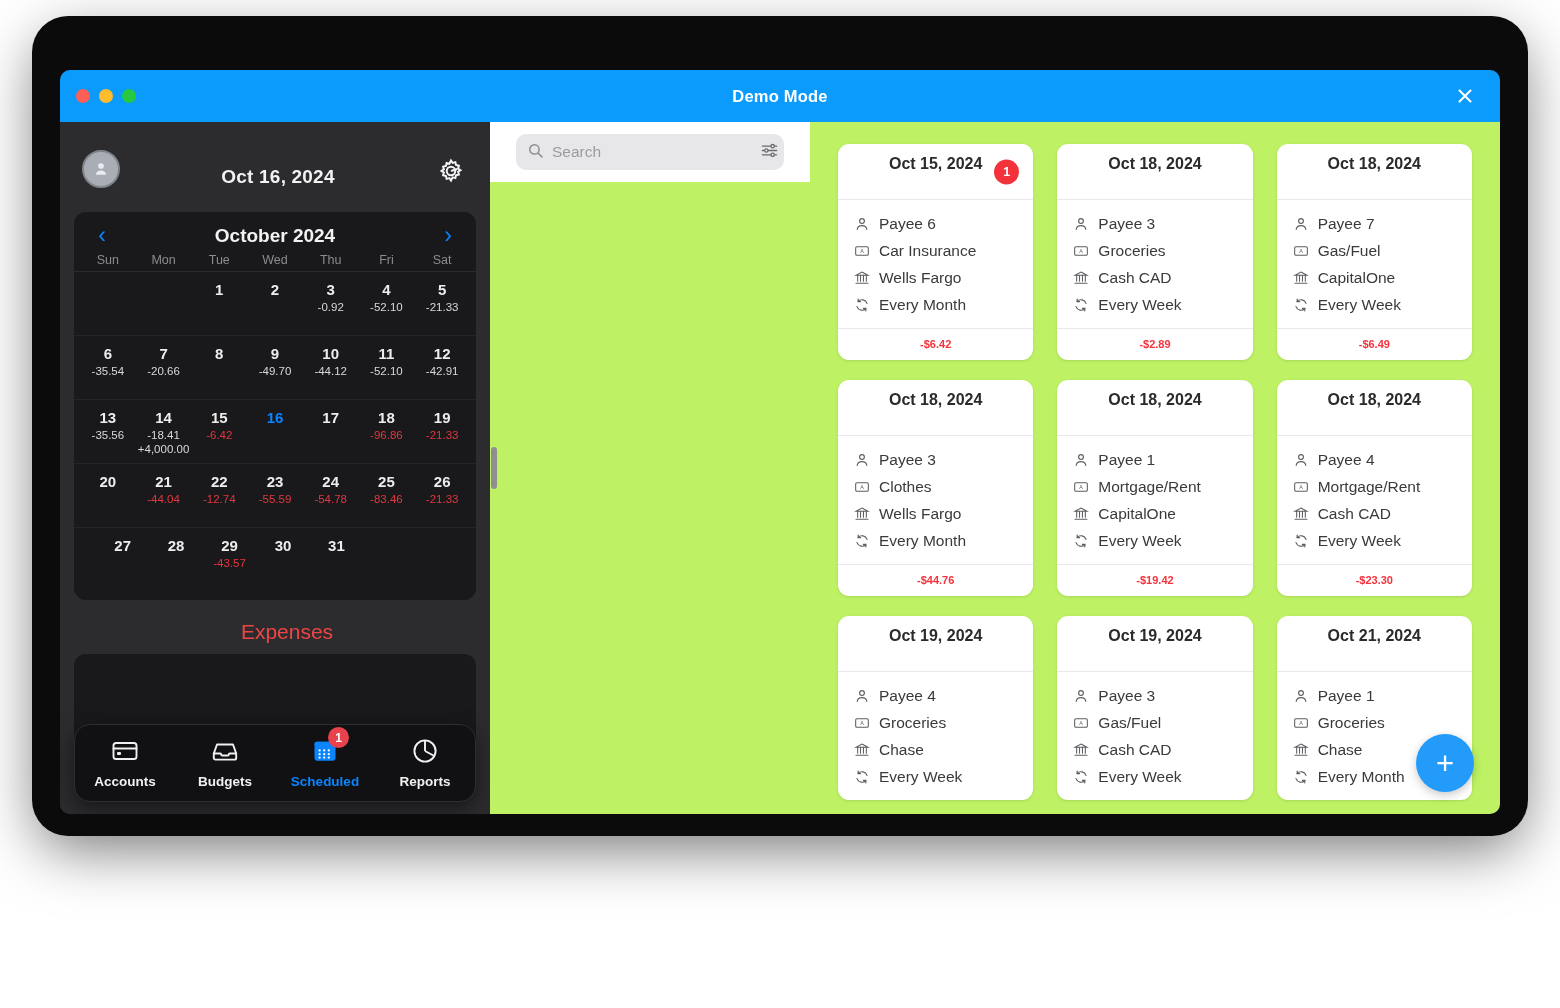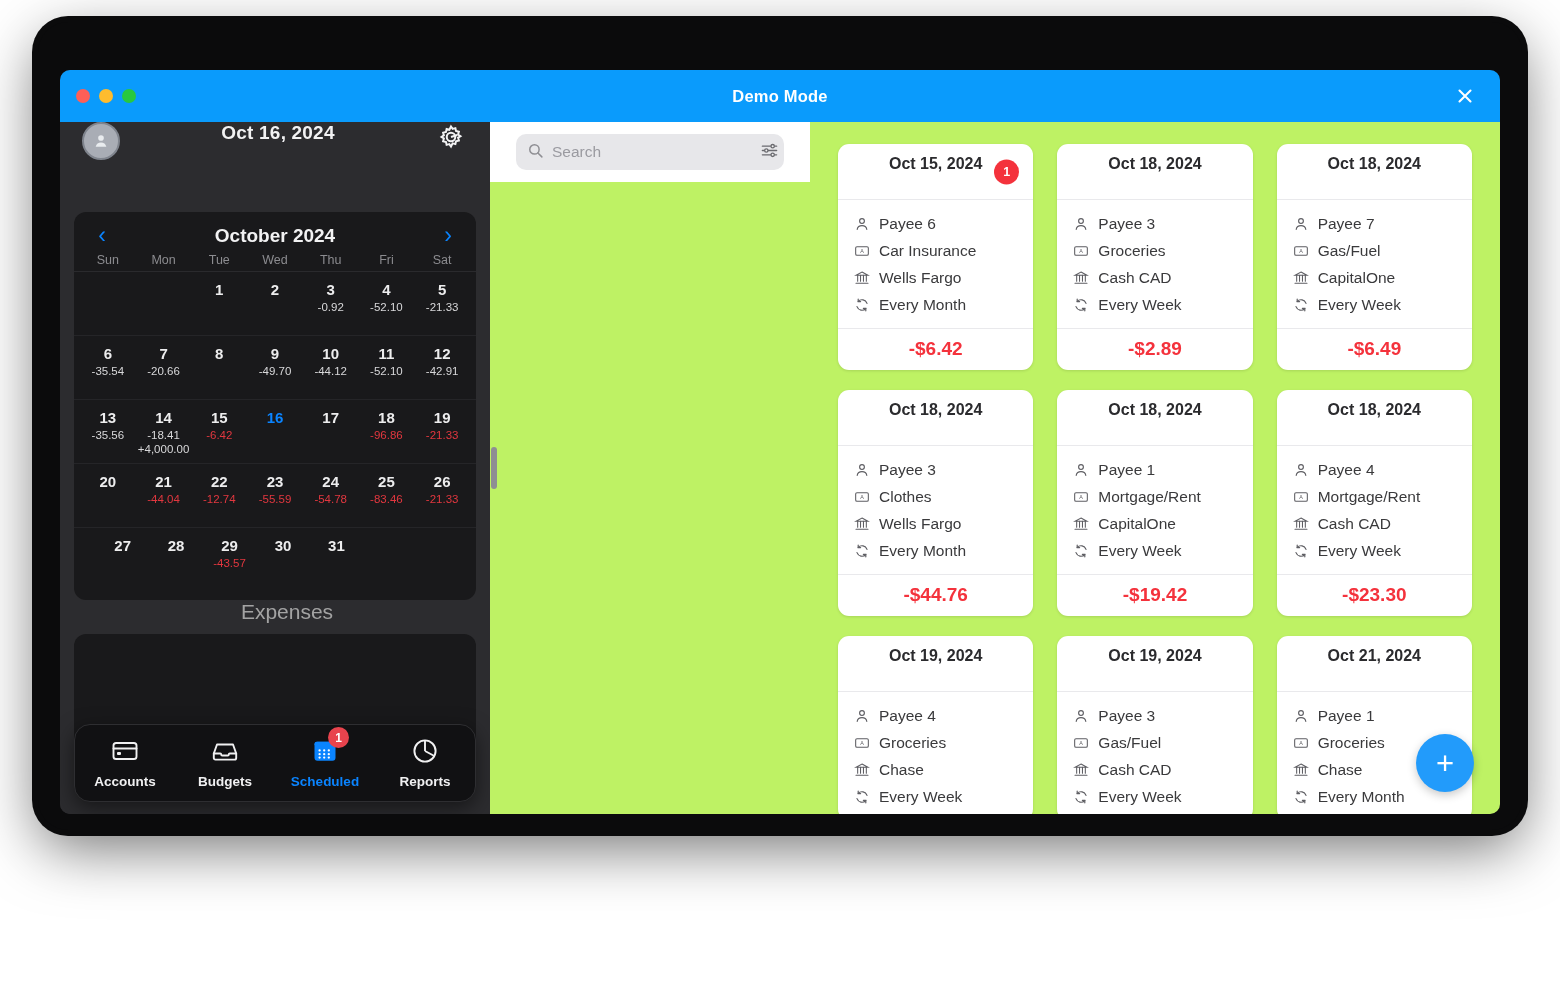--- a/index.html
+++ b/index.html
@@ -58,21 +58,21 @@
   
   .sidebar {
     width: 430px; flex: 0 0 430px;
     background: #2c2c2f;
     position: relative;
     display: flex; flex-direction: column;
     overflow: hidden;
   }
   .side-head {
     height: 66px; flex: 0 0 66px;
-    display: flex; align-items: flex-start; padding: 0 22px;
+    display: flex; align-items: flex-end; padding: 0 22px;
     justify-content: space-between;
   }
   .avatar {
     width: 38px; height: 38px; border-radius: 50%;
     background: #a9adb5; border: 2.5px solid #7f848d;
     display: flex; align-items: center; justify-content: center;
     cursor: pointer;
   }
   .side-date { color: #f2f2f3; font-size: 19px; font-weight: bold; letter-spacing:.2px; }
   .gear { width: 32px; height: 32px; cursor: pointer; color:#f3f3f4; }
@@ -106,22 +106,22 @@
   .week:last-child { border-bottom: none; padding-left: 22px; }
   .cell { text-align: center; padding-top: 2px; cursor: pointer; }
   .cell .num { font-size: 15px; font-weight: bold; color: #ededee; line-height: 20px; }
   .cell .num.today { color: #0a84ff; }
   .cell .amt { font-size: 11.5px; line-height: 14px; color: #d8d8da; white-space: nowrap; }
   .cell .amt.neg { color: #e2373f; }
   .cell .amt.dim { color: #d8d8da; }
   .cell.empty { }
 
   .expenses-title {
-    text-align: center; color: #a3a3a3;
-    font-size: 21px; font-weight: 400; padding-left: 24px;
+    text-align: center; color: #ef4444;
+    font-size: 21px; margin-top: 20px; font-weight: 400; padding-left: 24px;
   }
   .chart-box {
     margin: 10px 14px 0 14px; background: #19191b;
     border-radius: 12px; height: 120px; position: relative; overflow:hidden;
   }
   .chart-legend {
     position:absolute; bottom: 6px; left:0; right:0;
     display:flex; justify-content: space-around;
     color:#e2373f; font-size: 19px; font-weight: bold;
   }
@@ -216,21 +216,21 @@
     display: flex; align-items: center; justify-content: center;
   }
   .card-body { padding: 10px 16px 10px 16px; }
   .crow {
     display: flex; align-items: center; gap: 9px;
     font-size: 15.5px; color: #3a3a3c; line-height: 27px;
   }
   .crow .ic { width: 16px; height: 16px; flex: 0 0 16px; color: #5e5e63; display:flex; align-items:center; justify-content:center;}
   .card-foot {
     border-top: 1px solid #e9e9ec; text-align: center;
-    padding: 9px 0 10px 0; font-size: 19px; font-weight: bold; color: #f4323c;
+    padding: 9px 0 10px 0; font-size: 11px; font-weight: bold; color: #f4323c;
   }
   .fab {
     position: absolute; right: 26px; bottom: 22px;
     width: 58px; height: 58px; border-radius: 50%;
     background: #229bfb; color: #fff;
     display: flex; align-items: center; justify-content: center;
     font-size: 31px; line-height: 1; cursor: pointer;
     box-shadow: 0 3px 10px rgba(0,0,0,.22);
   }
 </style>

